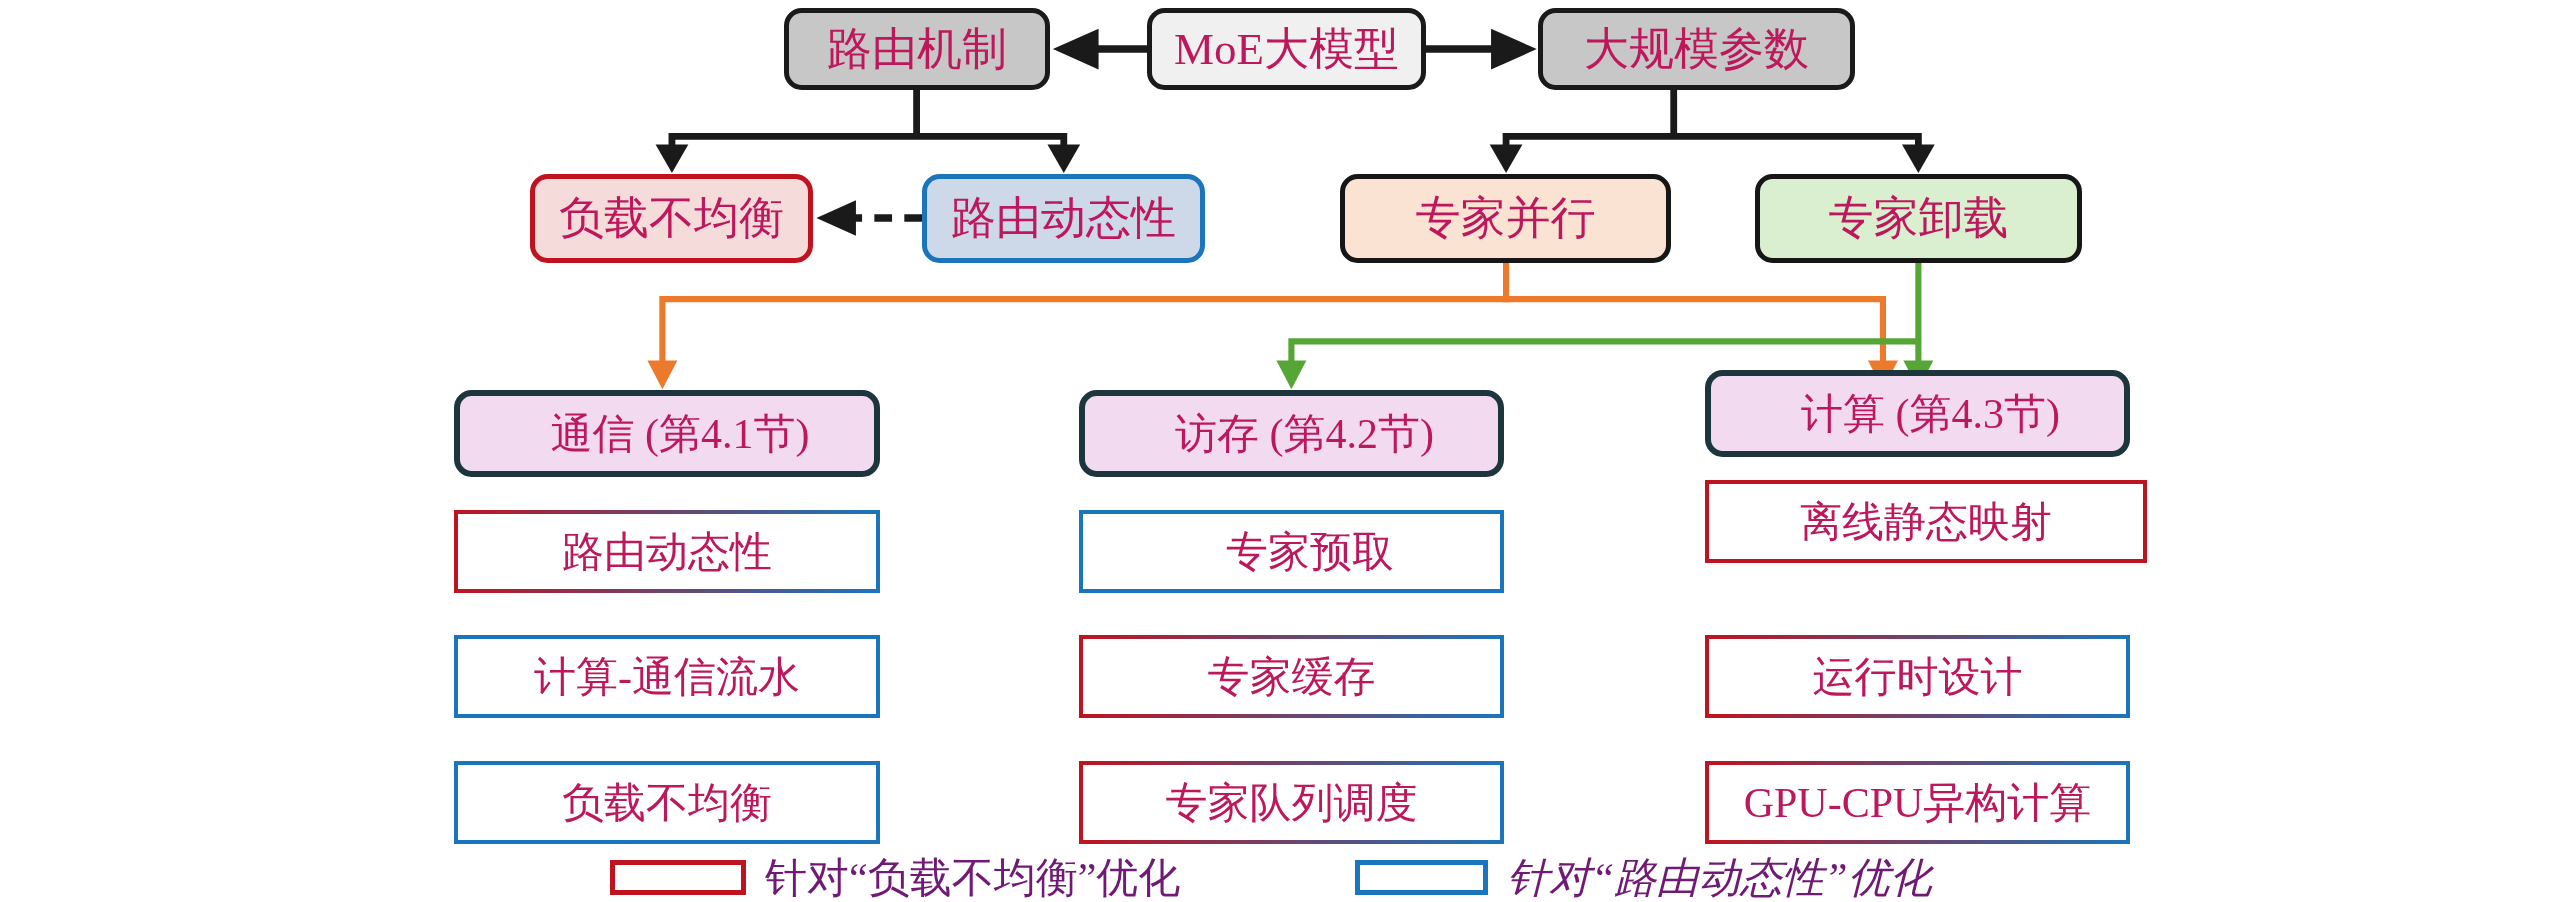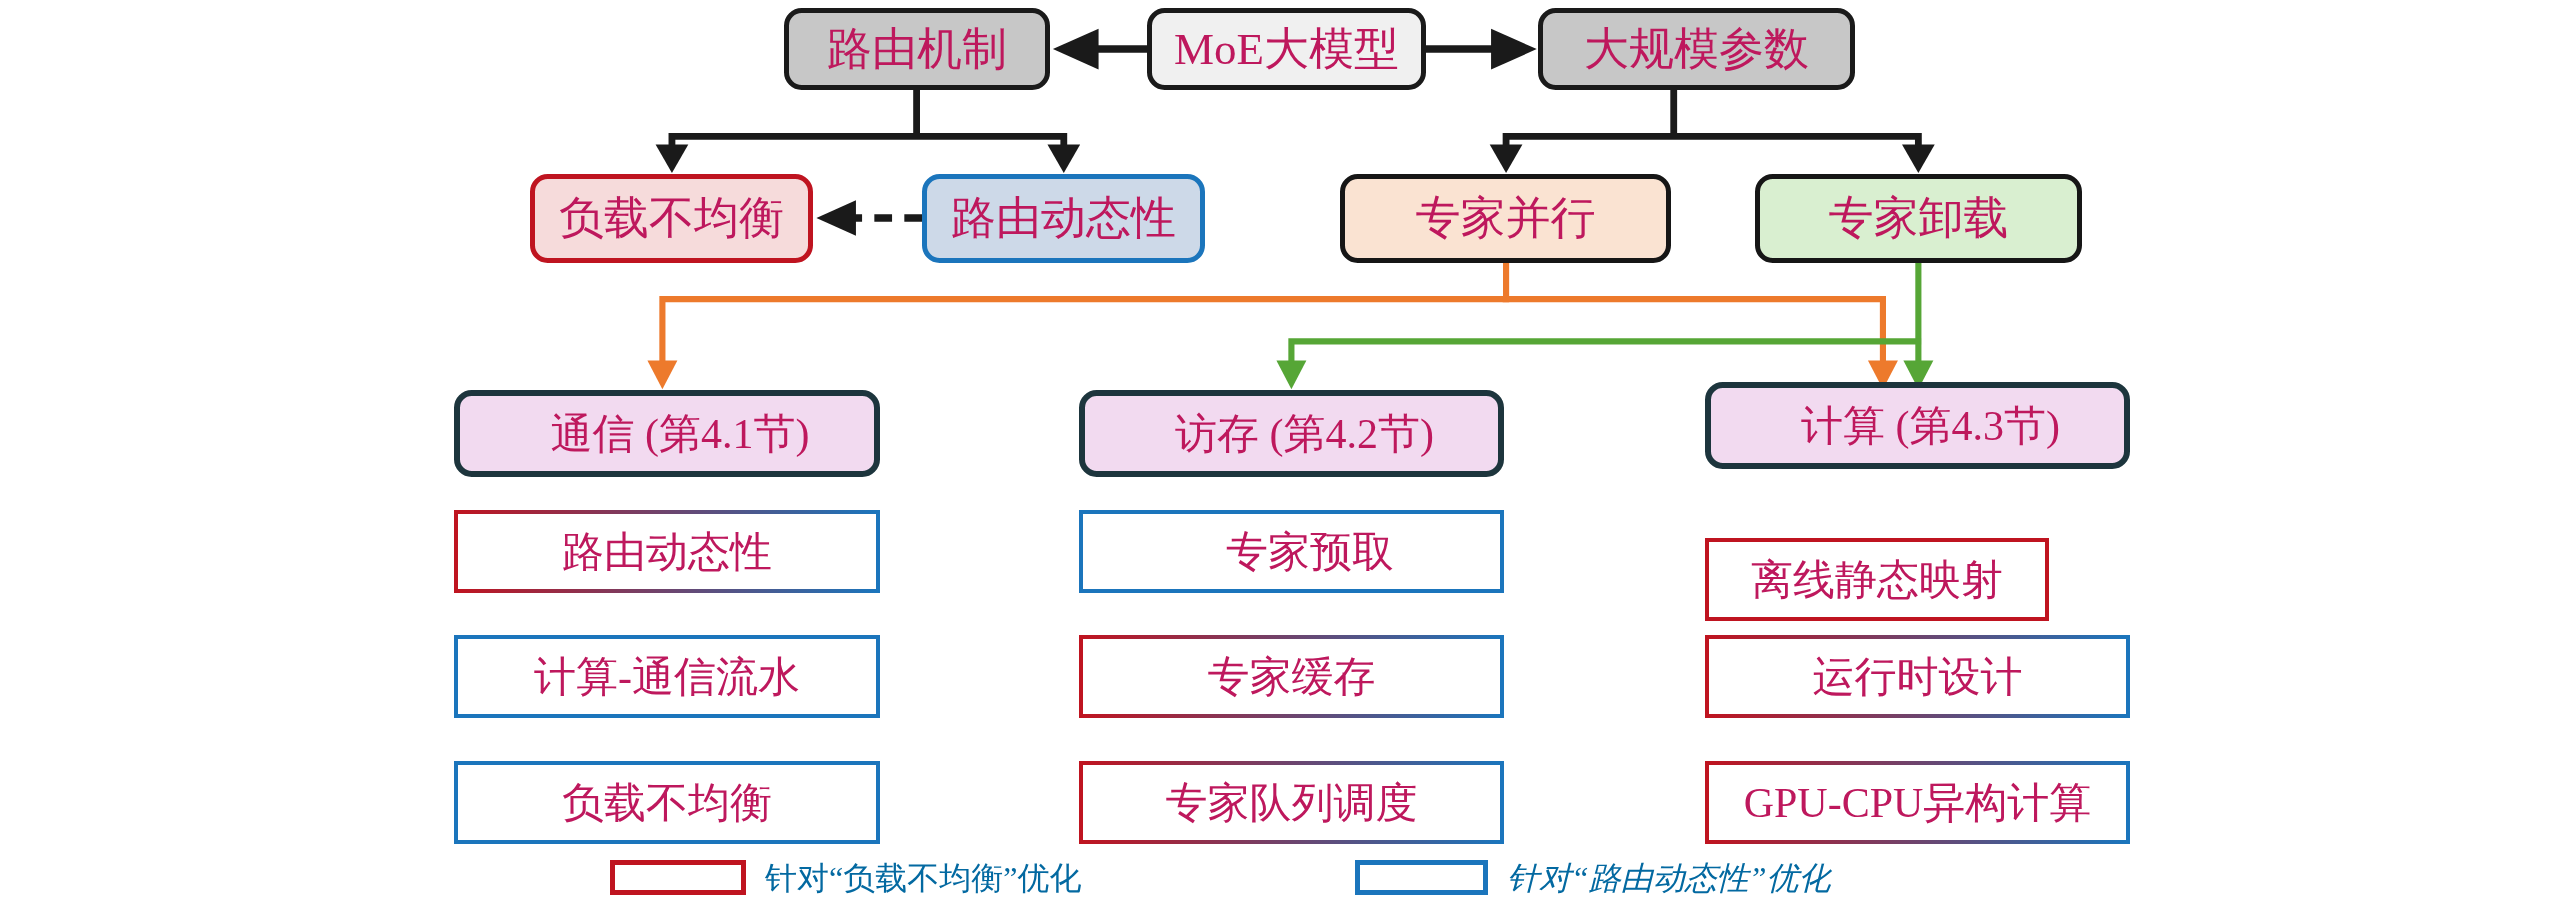--- a/index.html
+++ b/index.html
@@ -29,21 +29,21 @@
   
   .leaf{background:#ffffff;font-size:42px;border:4.8px solid #1b75bc;}
   .leaf.red {border-color:#bf1420;}
   .leaf.grad{border:4.8px solid transparent;
              border-image:linear-gradient(to right,#bf1420,#1b75bc) 1;}
   
   .legend-item{position:absolute;display:flex;align-items:center;gap:19px;height:45px;}
   .swatch{box-sizing:border-box;width:136px;height:35px;background:#fff;}
   .swatch.red {border:5.5px solid #bf1420;}
   .swatch.blue{border:5.5px solid #1b75bc;width:133px;}
-  .legend-label{font-size:32px;line-height:1;color:#0369a1;white-space:nowrap;}
+  .legend-label{font-size:42px;line-height:1;color:#701a75;white-space:nowrap;}
 </style>
 </head>
 <body>
 
 <div class="canvas">
 
   <svg class="wires" viewBox="0 0 3780 1325">
 
     <g>
       <line x1="1608" y1="72" x2="1690" y2="72" stroke="#1a1a1a" stroke-width="11"></line>
@@ -93,31 +93,31 @@
   <div class="node round lgray" style="left:1147px;top:8.2px;width:279px;height:82px;">MoE大模型</div>
   <div class="node round gray" style="left:1538px;top:8.2px;width:317px;height:82px;">大规模参数</div>
 
   <div class="node round pinkred" style="left:530px;top:174px;width:283px;height:89px;">负载不均衡</div>
   <div class="node round bluegray" style="left:922px;top:174px;width:283px;height:89px;">路由动态性</div>
   <div class="node round peach" style="left:1340px;top:174px;width:331px;height:89px;">专家并行</div>
   <div class="node round lgreen" style="left:1755px;top:174px;width:327px;height:89px;">专家卸载</div>
 
   <div class="node header" style="left:454px;top:390px;width:426px;height:87px;">通信 (第4.1节)</div>
   <div class="node header" style="left:1079px;top:390px;width:425px;height:87px;">访存 (第4.2节)</div>
-  <div class="node header" style="left:1705px;top:382px;width:425px;height:87px;">计算 (第4.3节)</div>
+  <div class="node header" style="left:1705px;top:370px;width:425px;height:87px;">计算 (第4.3节)</div>
 
   <div class="node leaf grad" style="left:454px;top:510px;width:426px;height:83px;">路由动态性</div>
   <div class="node leaf" style="left:454px;top:635px;width:426px;height:83px;">计算-通信流水</div>
   <div class="node leaf" style="left:454px;top:761px;width:426px;height:83px;">负载不均衡</div>
 
   <div class="node leaf" style="left:1079px;top:510px;width:425px;height:83px;padding-left:37px;">专家预取</div>
   <div class="node leaf grad" style="left:1079px;top:635px;width:425px;height:83px;">专家缓存</div>
   <div class="node leaf grad" style="left:1079px;top:761px;width:425px;height:83px;">专家队列调度</div>
 
-  <div class="node leaf red" style="left:1705px;top:538px;width:344px;height:83px;">离线静态映射</div>
+  <div class="node leaf red" style="left:1705px;top:480px;width:442px;height:83px;">离线静态映射</div>
   <div class="node leaf grad" style="left:1705px;top:635px;width:425px;height:83px;">运行时设计</div>
   <div class="node leaf grad" style="left:1705px;top:761px;width:425px;height:83px;">GPU-CPU异构计算</div>
 
   <div class="legend-item" style="left:610px;top:855px;">
     <span class="swatch red"></span>
     <span class="legend-label">针对“负载不均衡”优化</span>
   </div>
   <div class="legend-item" style="left:1355px;top:855px;font-style:italic;">
     <span class="swatch blue"></span>
     <span class="legend-label">针对“路由动态性”优化</span>

